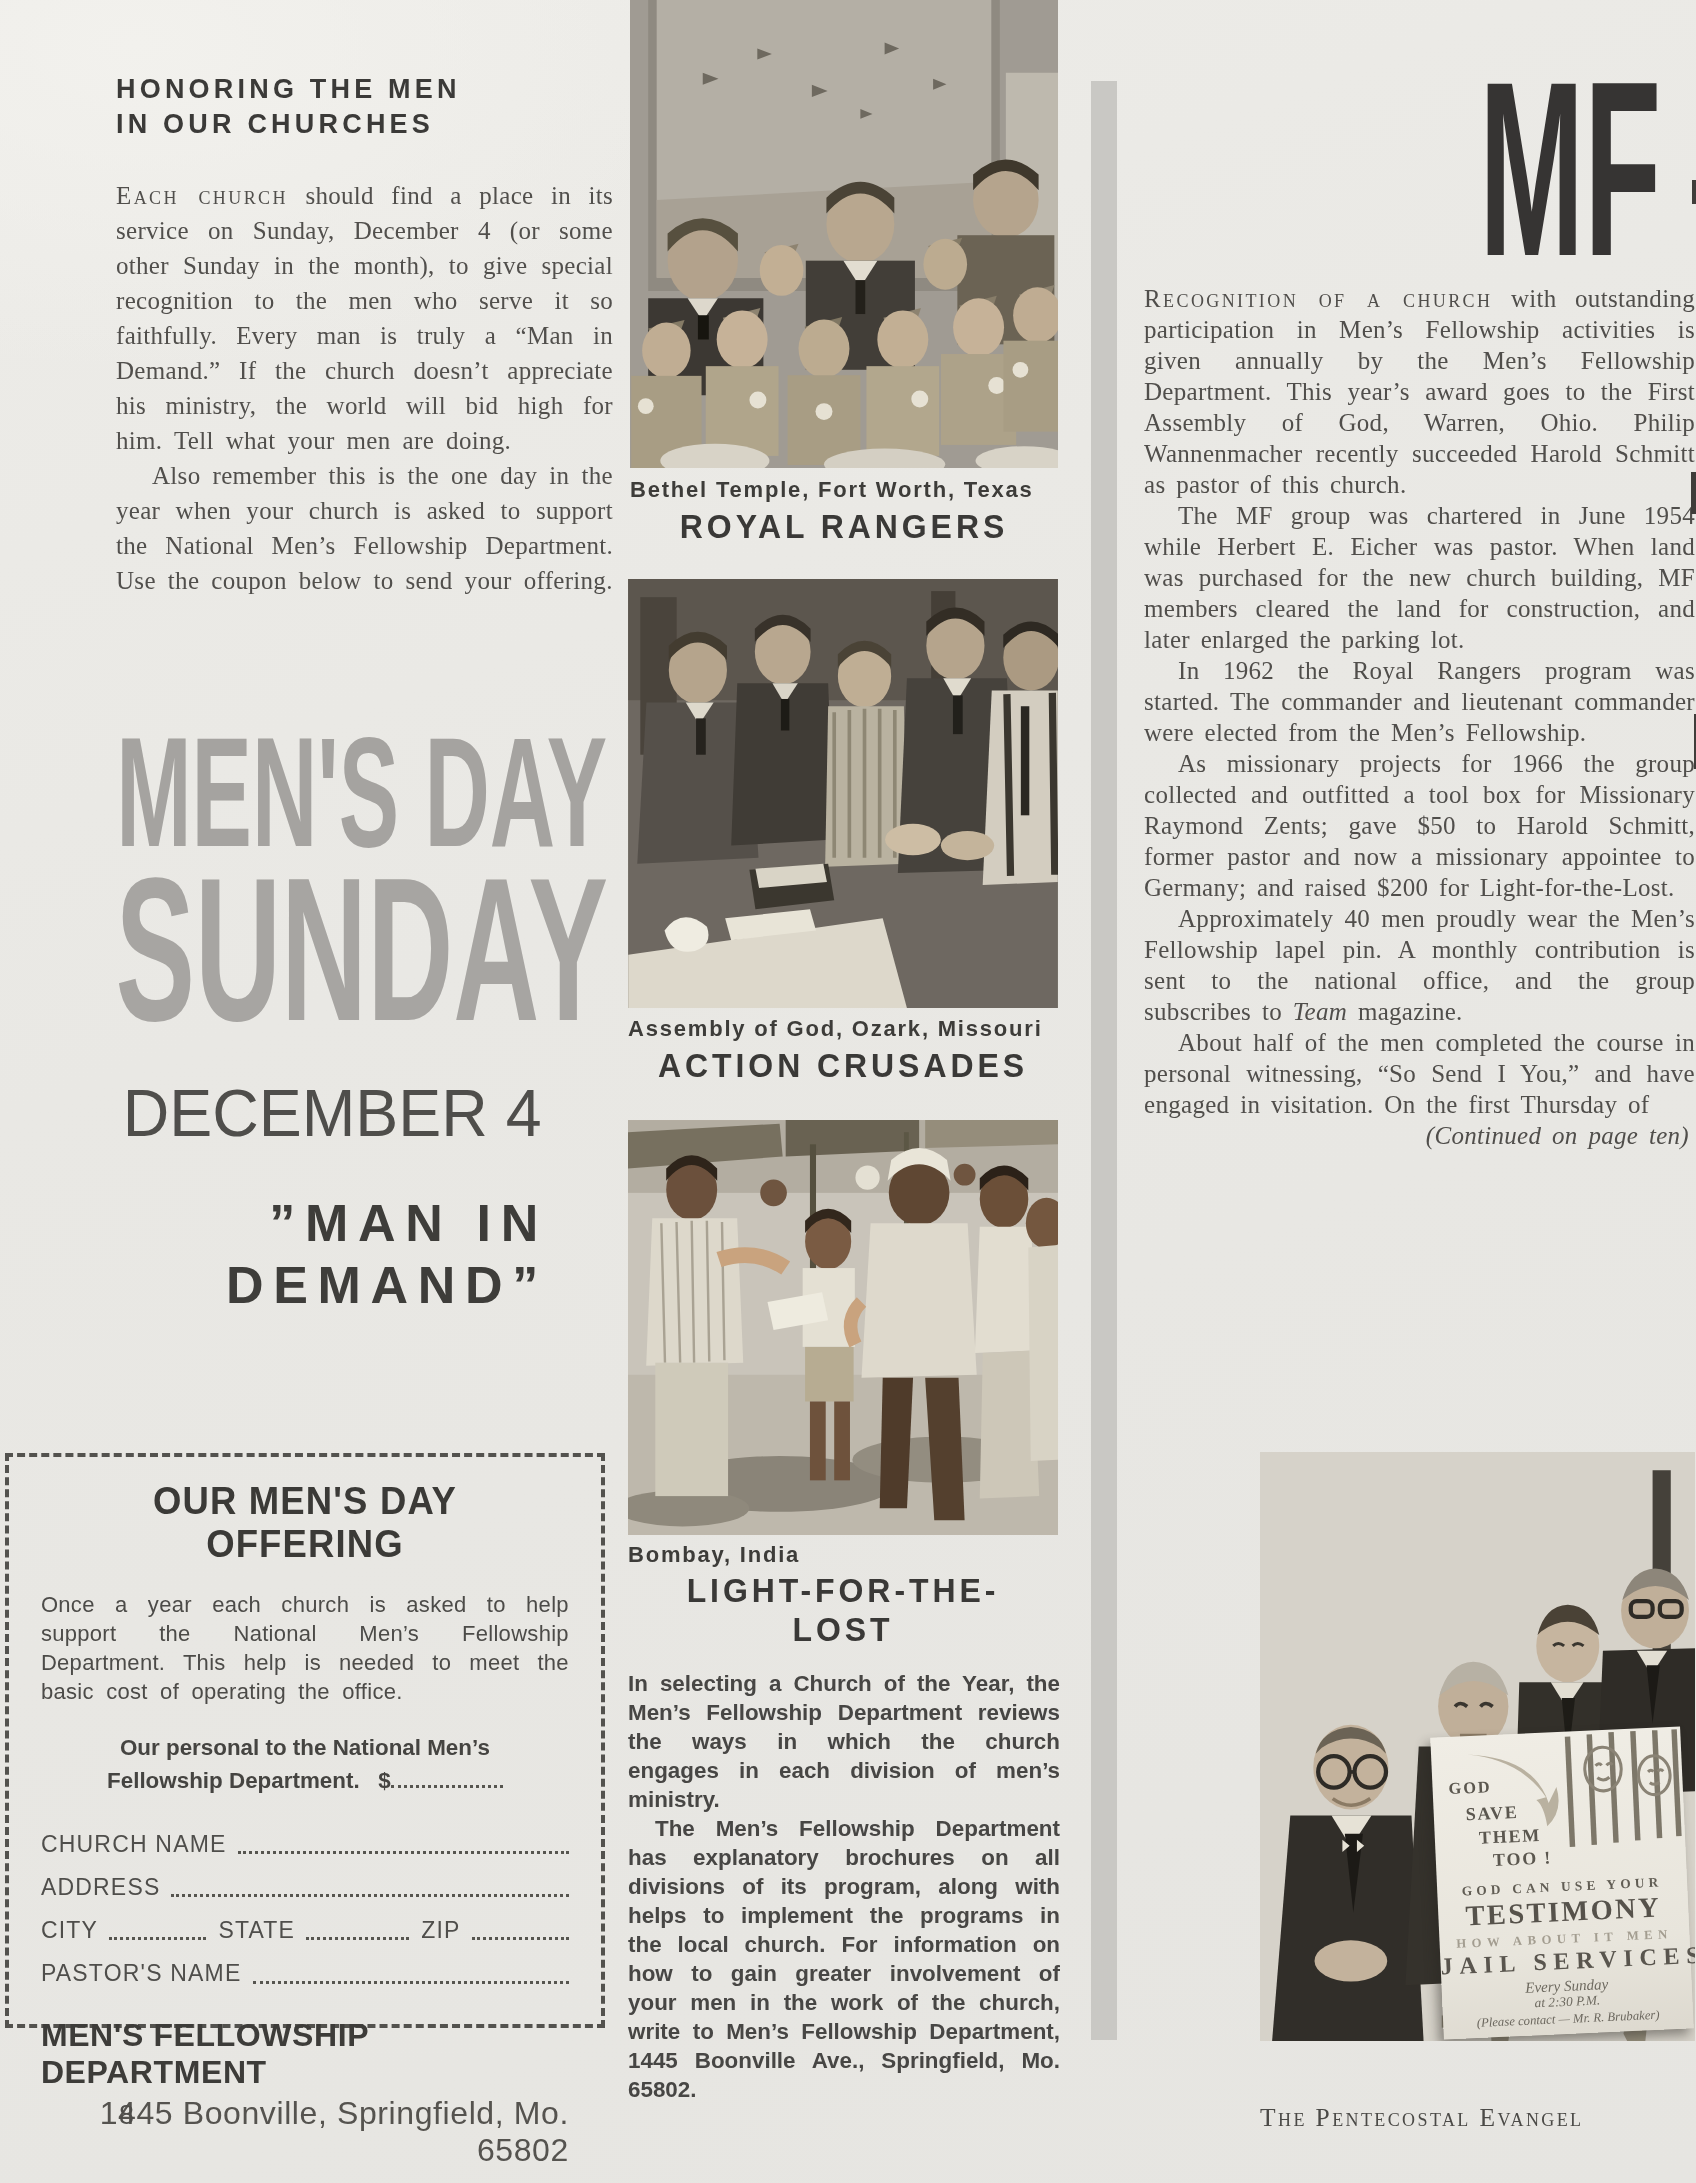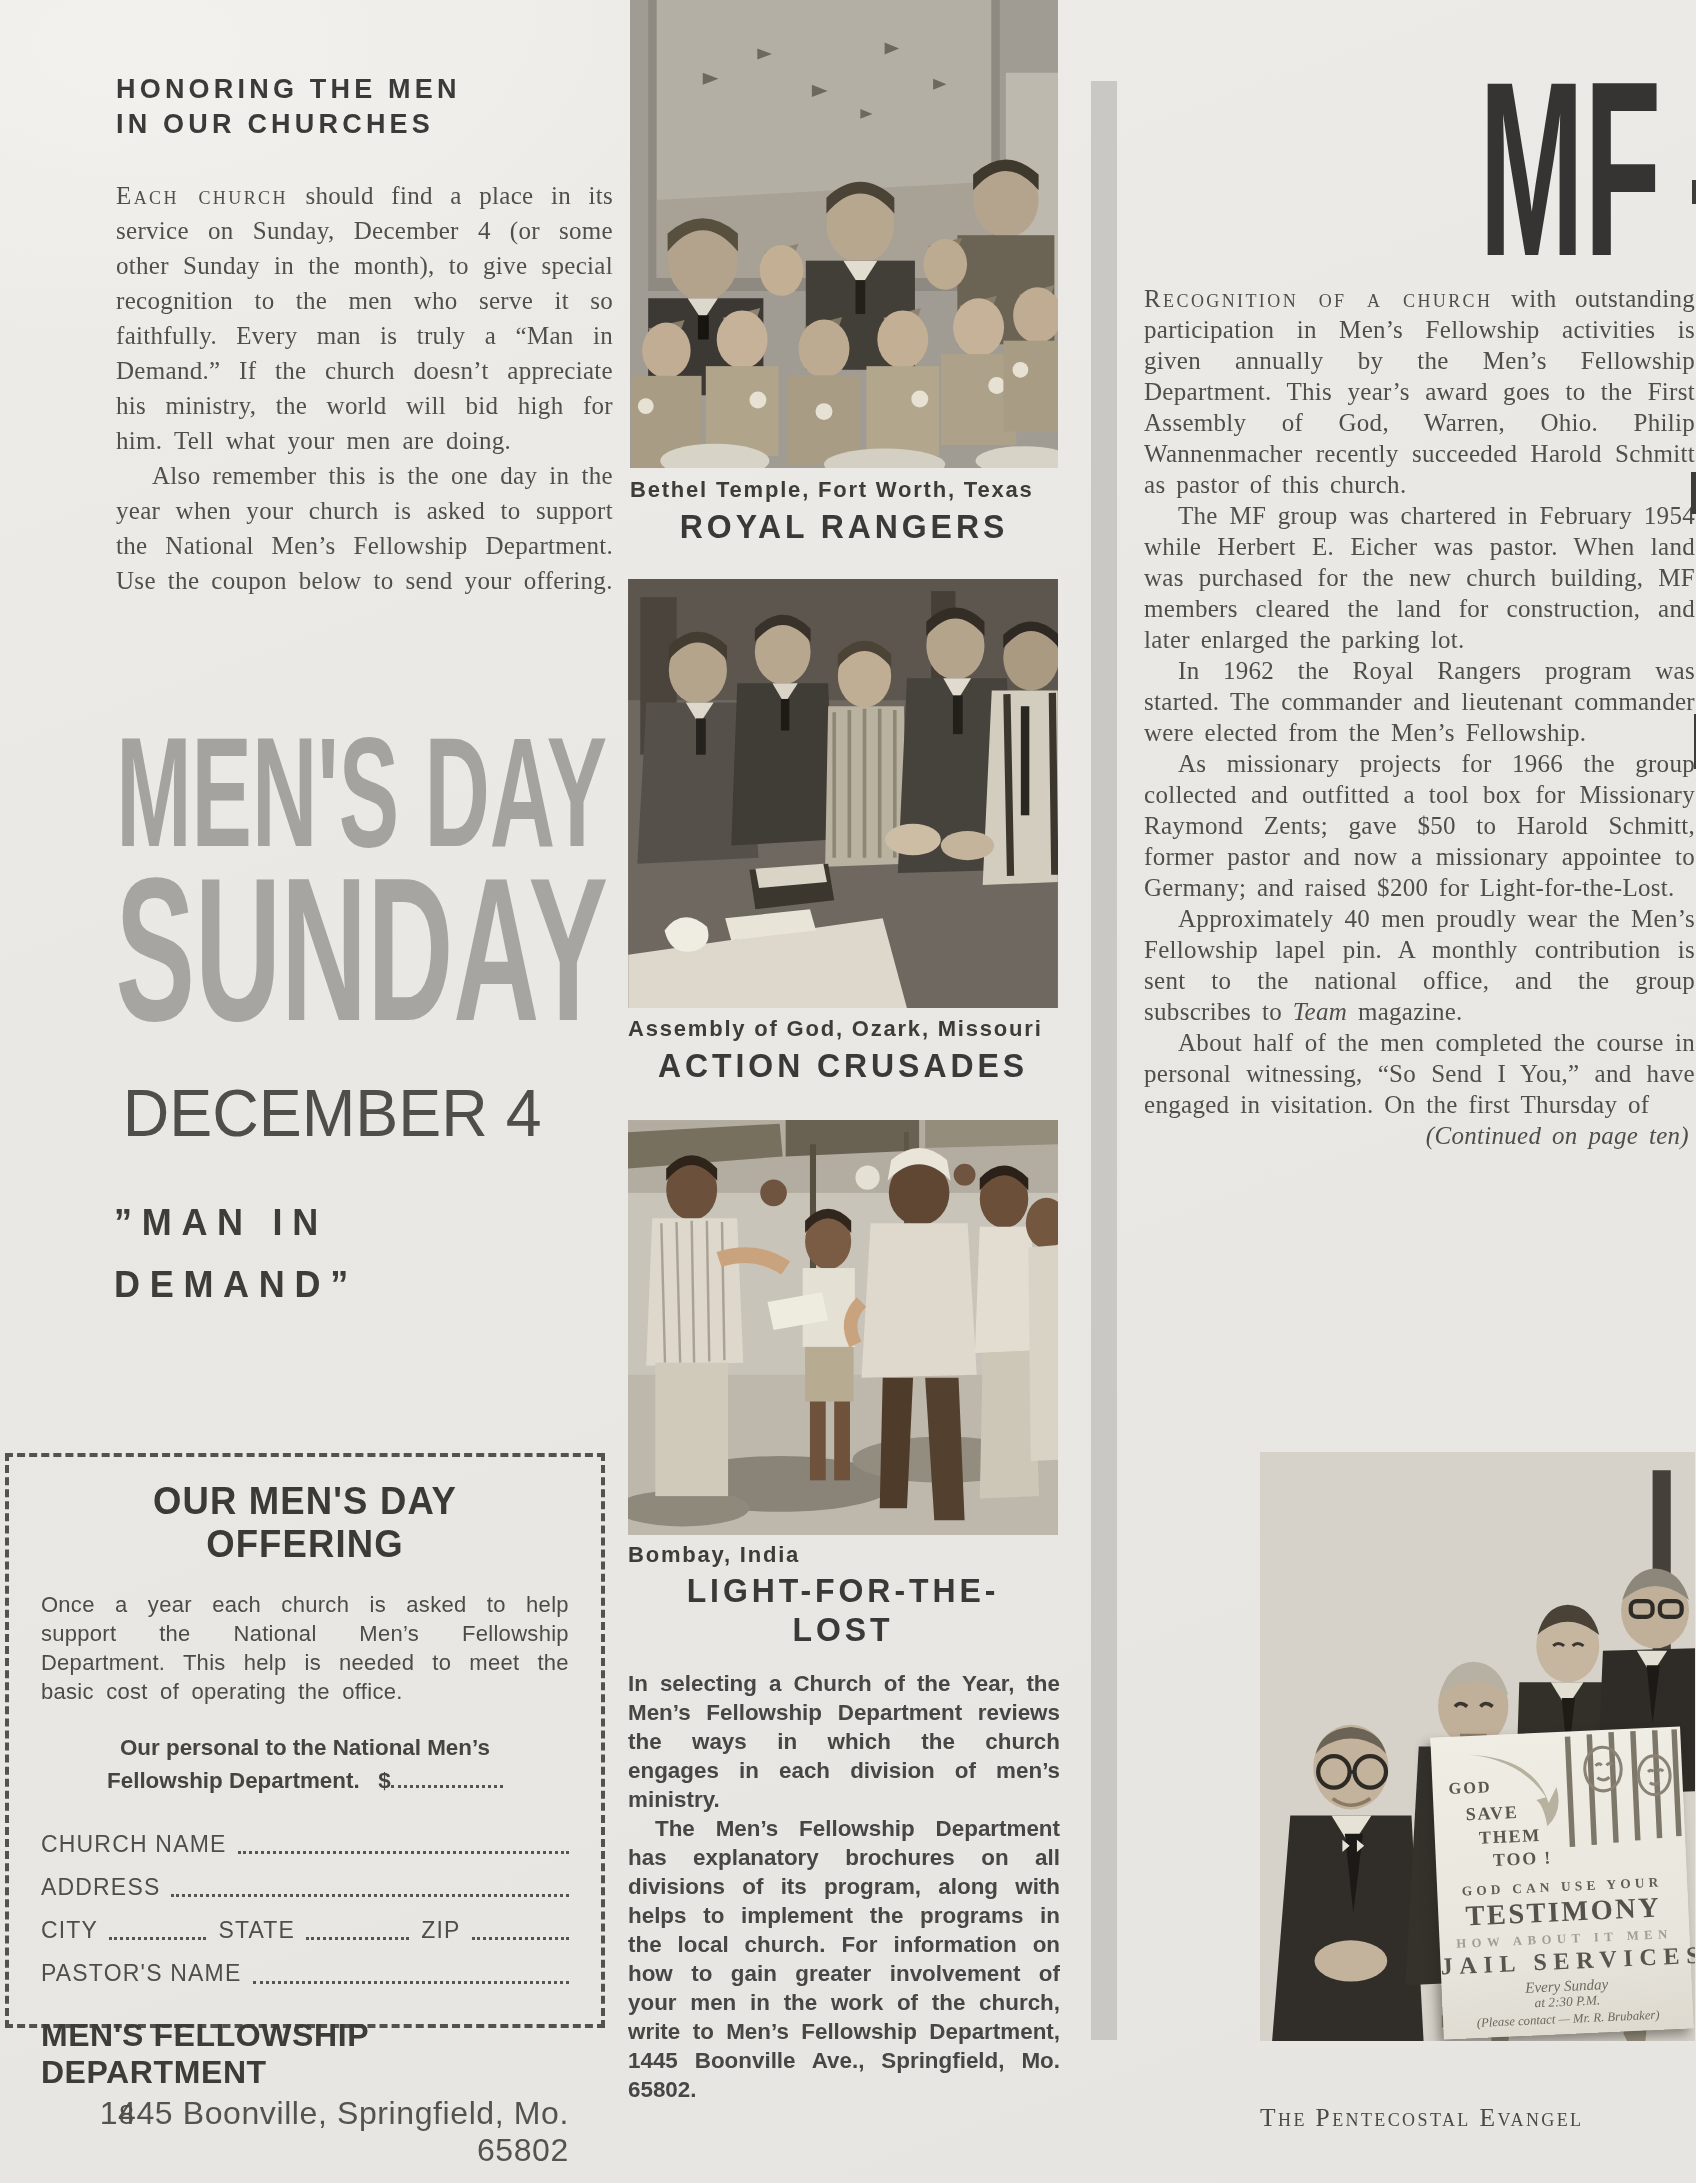--- a/index.html
+++ b/index.html
@@ -26,21 +26,21 @@
   .lc-body{
     left:116px;top:178px;width:497px;
     font-size:25px;line-height:35px;color:#514f4c;
     text-align:justify;word-spacing:5.5px;letter-spacing:0.3px;
   }
   .lc-body p{margin:0;}
   .lc-body p.indent{text-indent:36px;}
   .display-svg{display:block;}
   .man-demand{
     left:114px;top:1192px;width:434px;
-    text-align:left;font-weight:bold;font-size:36px;line-height:62px;
+    text-align:right;font-weight:bold;font-size:52px;line-height:62px;
     letter-spacing:9.7px;color:#3e3d3a;
   }
   
   .coupon{
     left:4.9px;top:1453px;width:600px;height:575px;
     border:4.9px dashed #53524e;
     box-sizing:border-box;
     padding:18px 32px 0 32px;
   }
   .coupon-title{
@@ -367,21 +367,21 @@
   </div>
 
   <div class="abs vbar"></div>
 
   <svg class="abs" style="left:1478px;top:73px;" width="188" height="189" viewBox="0 0 310 312">
     <text x="2" y="300" font-family="Liberation Sans, DejaVu Sans, sans-serif" font-weight="bold" font-size="410" fill="#363433" textLength="300" lengthAdjust="spacingAndGlyphs">MF</text>
   </svg>
 
   <div class="abs rc-text serif">
     <p><span class="caps-lead">Recognition of a church</span><span> with outstanding participation in Men’s Fellowship activities is given annually by the Men’s Fellowship Department. This year’s award goes to the First Assembly of God, Warren, Ohio. Philip Wannenmacher recently succeeded Harold Schmitt as pastor of this church.</span></p>
-    <p class="indent">The MF group was chartered in February 1954 while Herbert E. Eicher was pastor. When land was purchased for the new church building, MF members cleared the land for construction, and later enlarged the parking lot.</p>
+    <p class="indent">The MF group was chartered in June 1954 while Herbert E. Eicher was pastor. When land was purchased for the new church building, MF members cleared the land for construction, and later enlarged the parking lot.</p>
     <p class="indent">In 1962 the Royal Rangers program was started. The commander and lieutenant commander were elected from the Men’s Fellowship.</p>
     <p class="indent">As missionary projects for 1966 the group collected and outfitted a tool box for Missionary Raymond Zents; gave $50 to Harold Schmitt, former pastor and now a missionary appointee to Germany; and raised $200 for Light-for-the-Lost.</p>
     <p class="indent"><span>Approximately 40 men proudly wear the Men’s Fellowship lapel pin. A monthly contribution is sent to the national office, and the group subscribes to </span><span class="ital">Team</span><span> magazine.</span></p>
     <p class="indent">About half of the men completed the course in personal witnessing, “So Send I You,” and have engaged in visitation. On the first Thursday of</p>
     <p class="rc-continued">(Continued on page ten)</p>
   </div>
 
   <div class="photo" style="left:1260px;top:1452px;width:435px;height:589px;">
     <svg width="435" height="589" viewBox="0 0 718 972" style="position:absolute;left:0;top:0;">
       <rect width="718" height="972" fill="#d8d4cc"></rect>

